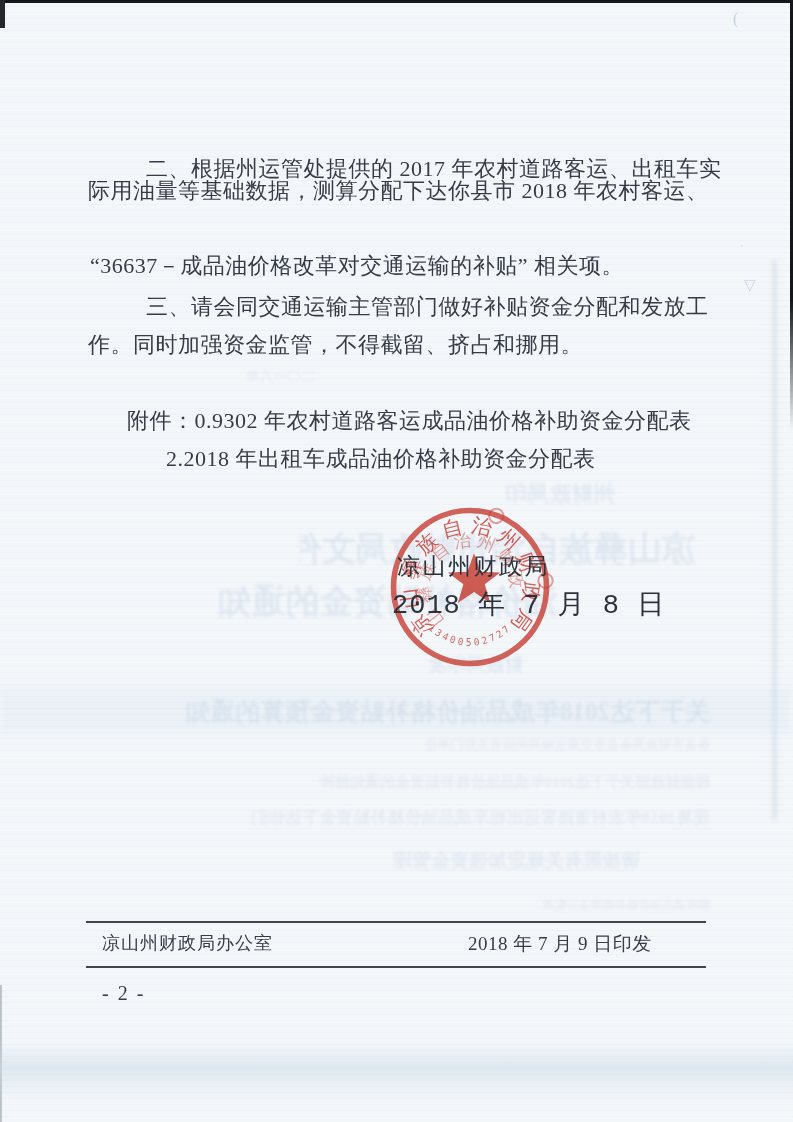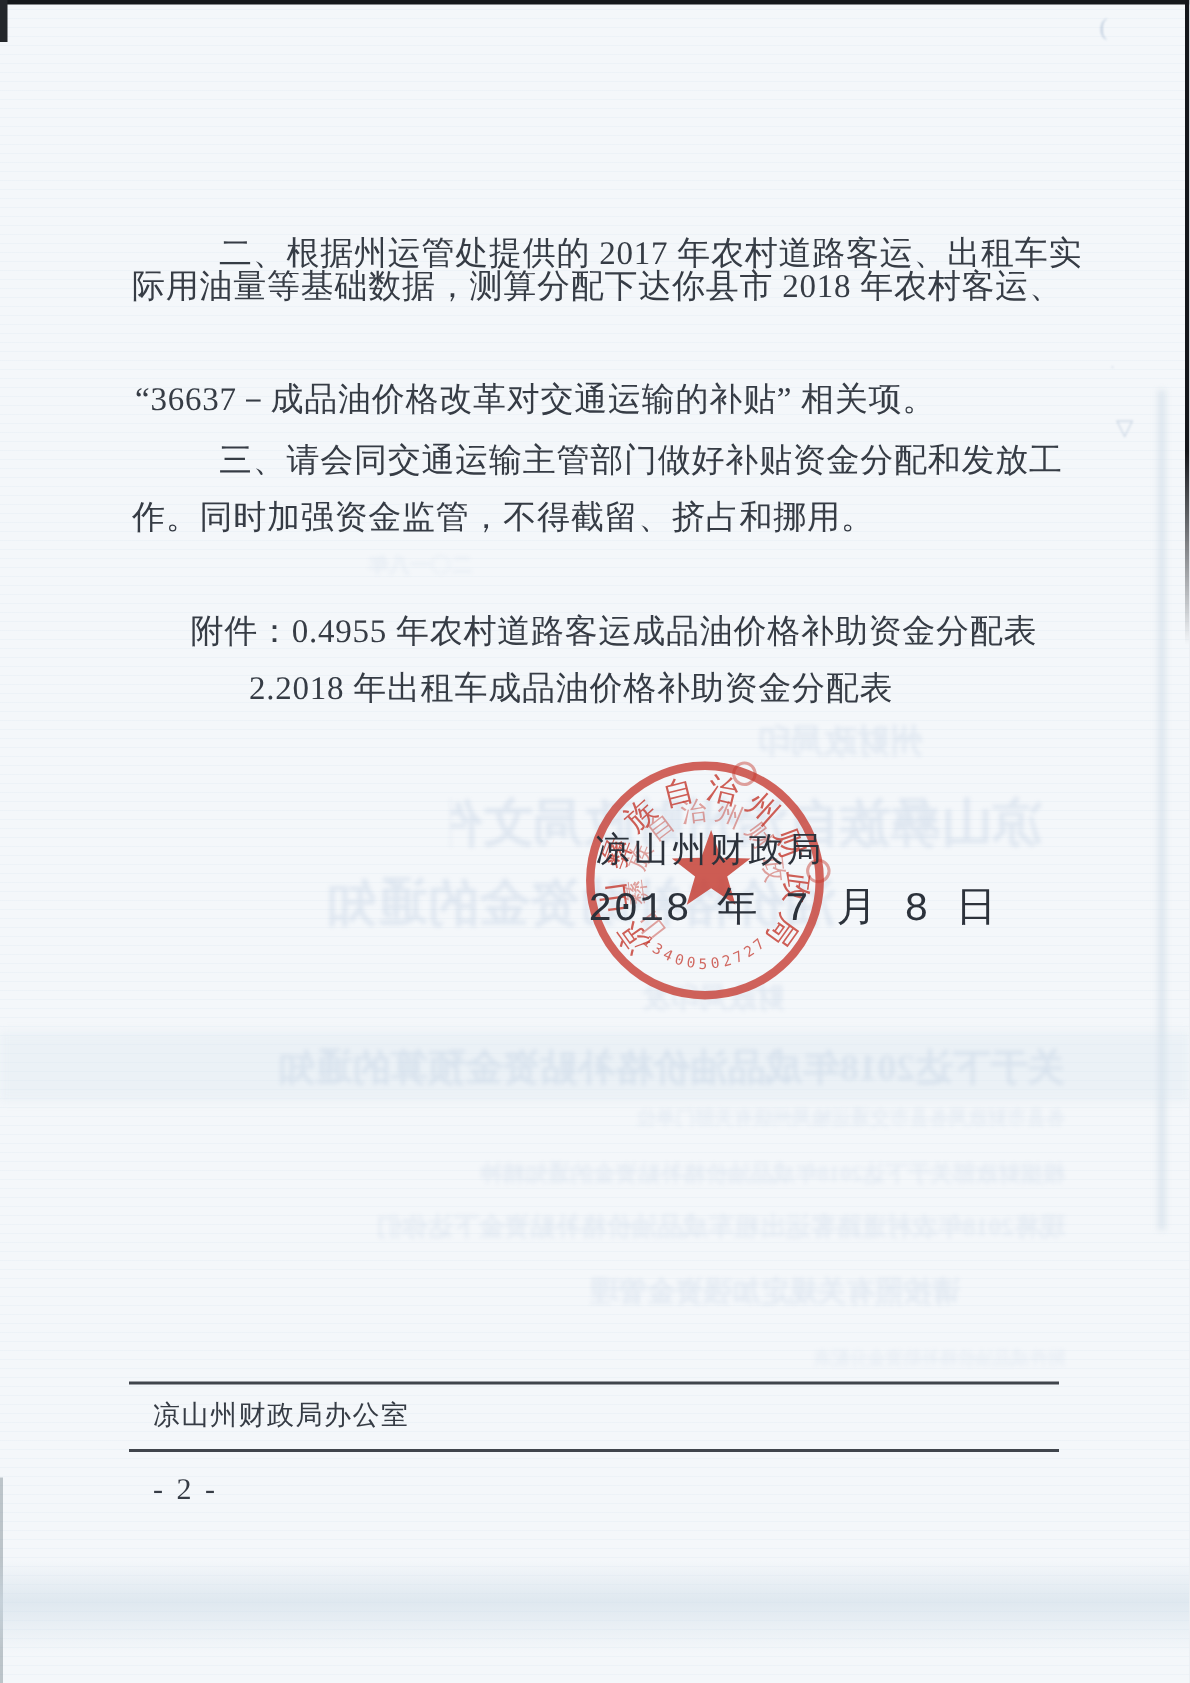--- a/index.html
+++ b/index.html
@@ -90,21 +90,21 @@
   <div class="bleed bl-k">二〇一八年</div>
   <span class="mark mk-1">(</span>
   <span class="mark mk-2">·</span>
   <span class="mark mk-3">▽</span>
 
   <div class="line l-p2-1">二、根据州运管处提供的 2017 年农村道路客运、出租车实</div>
   <div class="line l-p2-2">际用油量等基础数据，测算分配下达你县市 2018 年农村客运、</div>
   <div class="line l-p2-4">“36637－成品油价格改革对交通运输的补贴” 相关项。</div>
   <div class="line l-p3-1">三、请会同交通运输主管部门做好补贴资金分配和发放工</div>
   <div class="line l-p3-2">作。同时加强资金监管，不得截留、挤占和挪用。</div>
-  <div class="line l-att-1">附件：0.4955 年农村道路客运成品油价格补助资金分配表</div>
+  <div class="line l-att-1">附件：0.9302 年农村道路客运成品油价格补助资金分配表</div>
   <div class="line l-att-2">2.2018 年出租车成品油价格补助资金分配表</div>
 
   <div class="seal">
     <svg width="204" height="204" viewBox="0 0 200 200">
       <defs>
         <path id="arcTop" d="M 62.1,137.9 A 53.5,53.5 0 1 1 137.9,137.9" fill="none"></path>
         <path id="arcBottom" d="M 58.6,140.4 A 58.5,58.5 0 0 0 141.4,140.4" fill="none"></path>
         <path id="arcGhost" d="M 71.7,128.3 A 40,40 0 1 1 128.3,128.3" fill="none"></path>
       </defs>
       <circle cx="100" cy="100" r="75" fill="none" stroke="#c5392e" stroke-width="5.5" opacity="0.78"></circle>
@@ -123,16 +123,17 @@
         <circle cx="171" cy="122" r="7" fill="none" stroke="#c5392e" stroke-width="2"></circle>
       </g>
     </svg>
   </div>
 
   <div class="sig-org">凉山州财政局</div>
   <div class="sig-date">2018 年 7 月 8 日</div>
 
   <div class="rule rule-top"></div>
   <div class="f-office">凉山州财政局办公室</div>
+  <div class="f-print">2018 年 7 月 9 日印发</div>
   <div class="rule rule-bot"></div>
   <div class="page-num">- 2 -</div>
 
 </div>
 
 </body></html>

